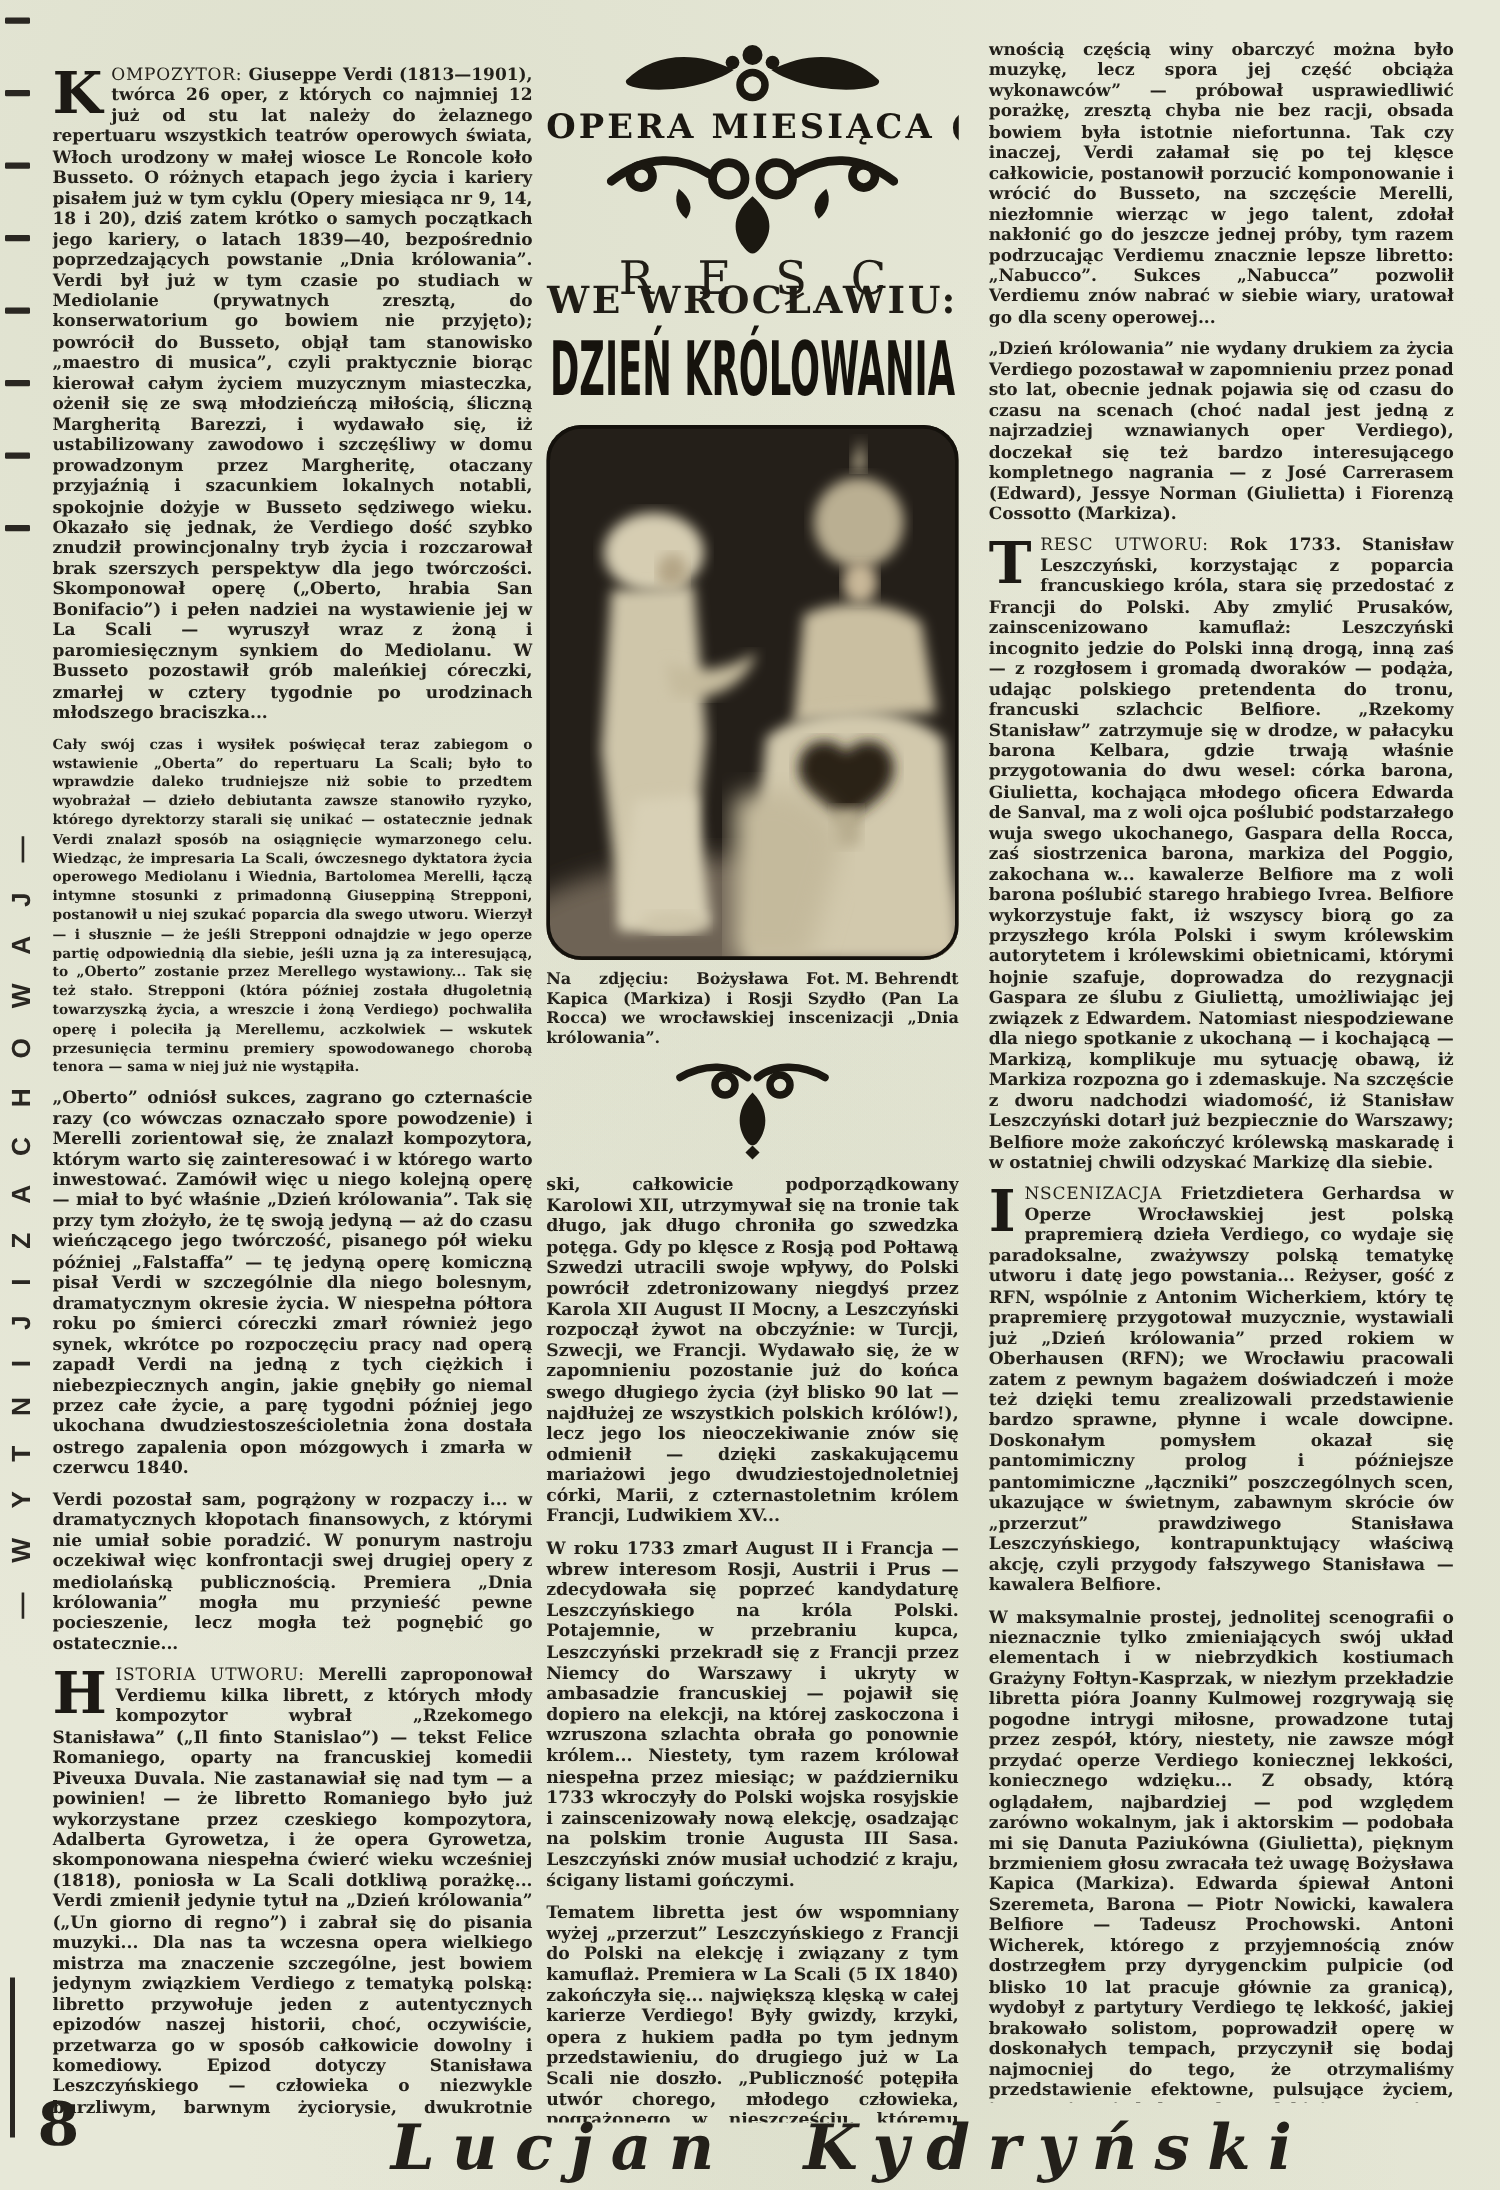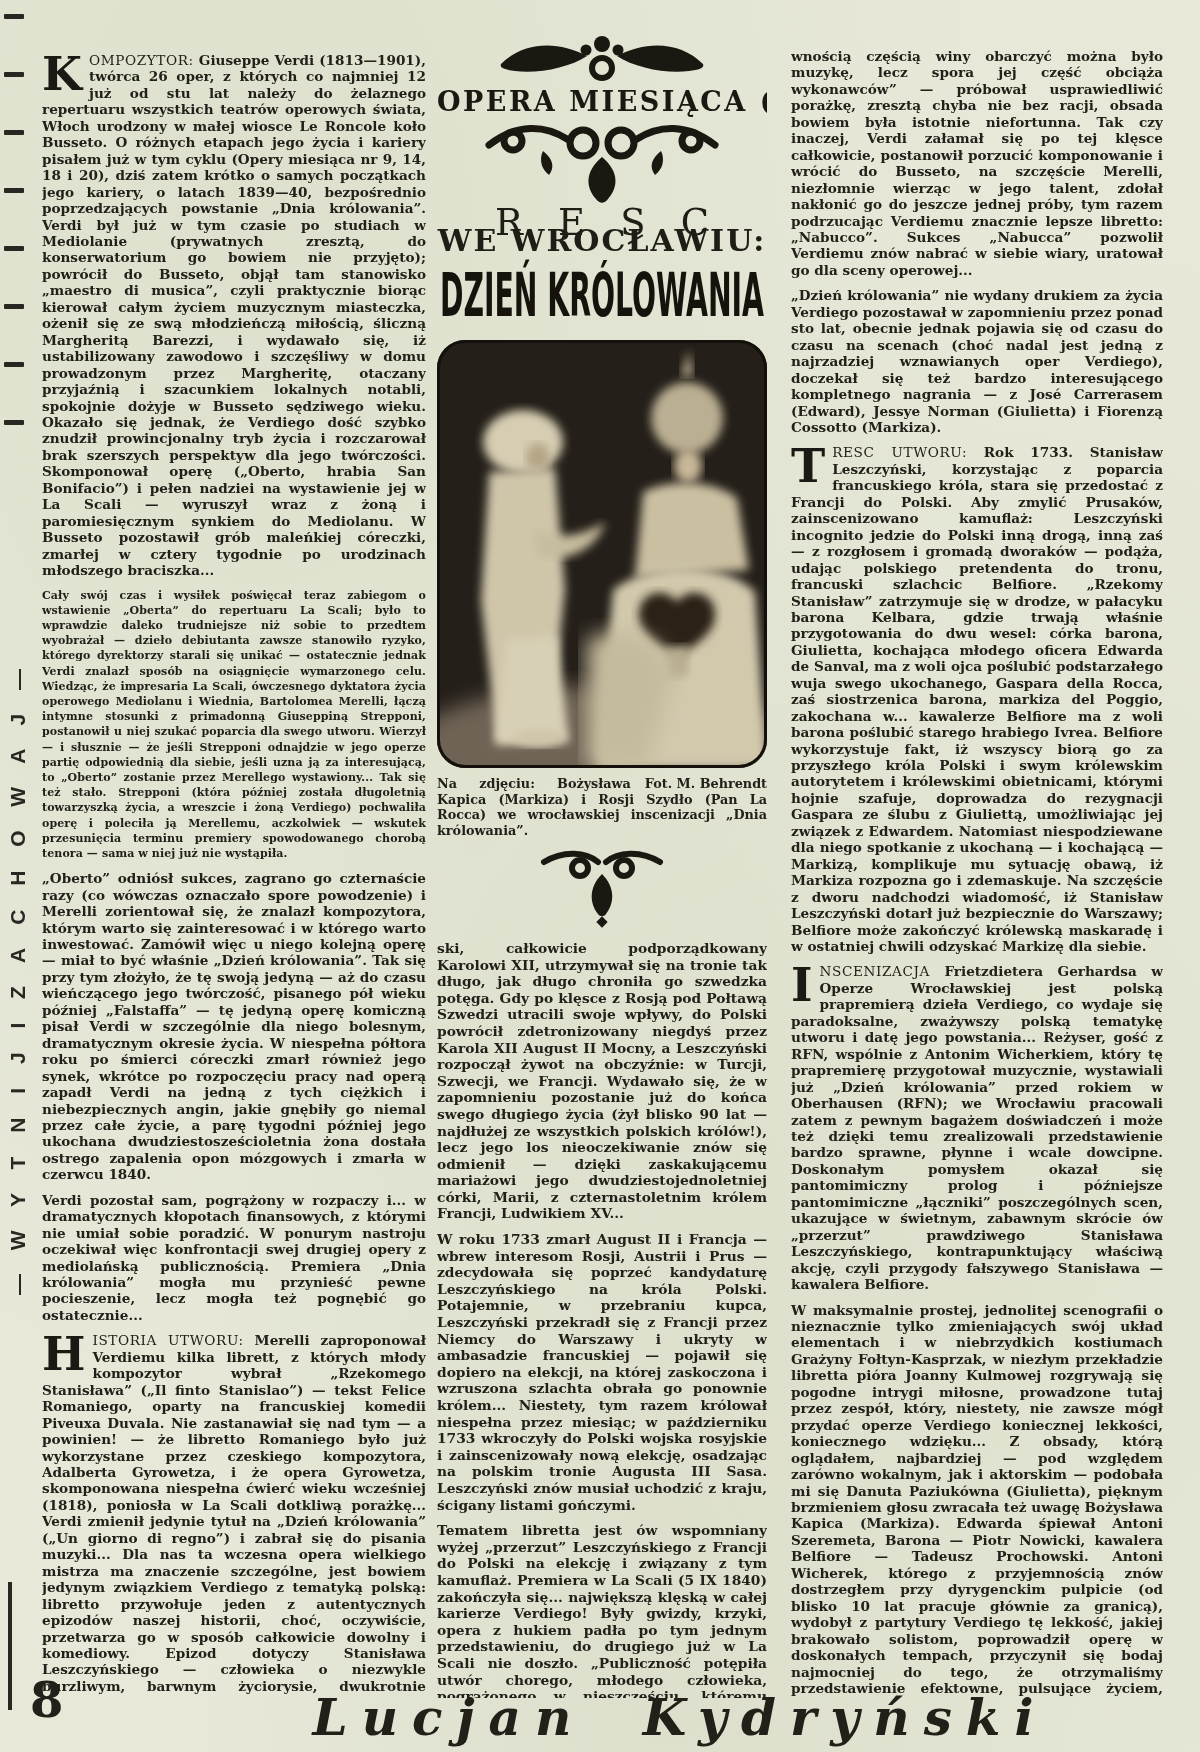--- a/index.html
+++ b/index.html
@@ -22,21 +22,21 @@
     transform:rotate(-90deg);transform-origin:0 0;
     font-family:"Liberation Sans", sans-serif;font-weight:bold;
     font-size:21px;letter-spacing:9px;color:#2a2722;white-space:nowrap;
   }
   .rail-bar{position:absolute;left:8px;top:1582px;width:4px;height:128px;background:#2a2722;}
   
   .col{position:absolute;overflow:hidden;text-align:justify;}
   .col p{margin:0 0 9px 0;font-weight:bold;}
   #col1{left:42px;top:52px;width:384px;height:1642px;font-size:13.6px;line-height:16.45px;}
   #col2{left:437px;top:30px;width:330px;height:1668px;font-size:13.8px;line-height:16.6px;}
-  #col3{left:791px;top:48px;width:372px;height:1650px;font-size:13.6px;line-height:16.45px;}
+  #col3{left:791px;top:32px;width:372px;height:1650px;font-size:13.6px;line-height:16.45px;}
   .small-bold{font-size:11px;line-height:15.2px;letter-spacing:.1px;}
   .dropcap{
     float:left;font-size:46px;line-height:38px;padding:3px 7px 0 0;
     font-weight:bold;font-family:"DejaVu Serif", serif;color:#1c1914;
   }
   .lead{font-weight:normal;letter-spacing:.6px;}
   
   .orn{display:block;margin:0 auto;}
   .series{
     text-align:center;font-weight:bold;font-size:27px;letter-spacing:2.5px;

